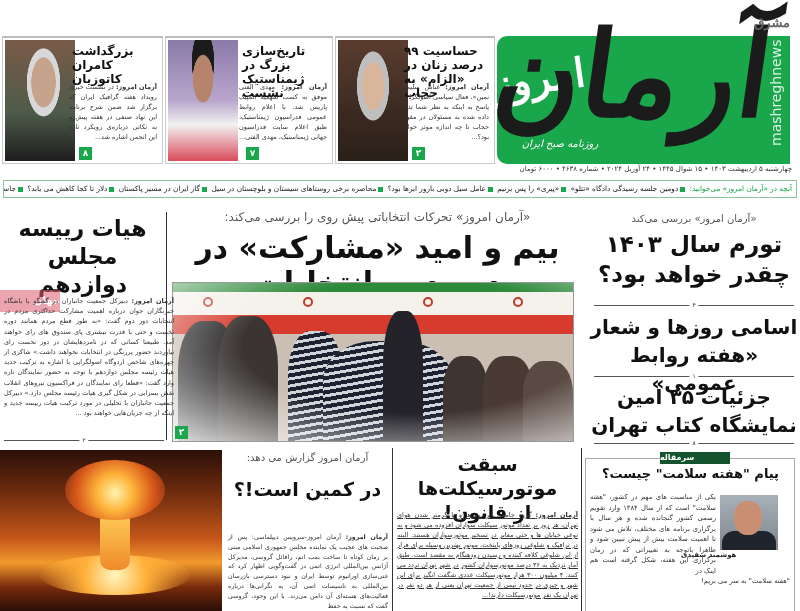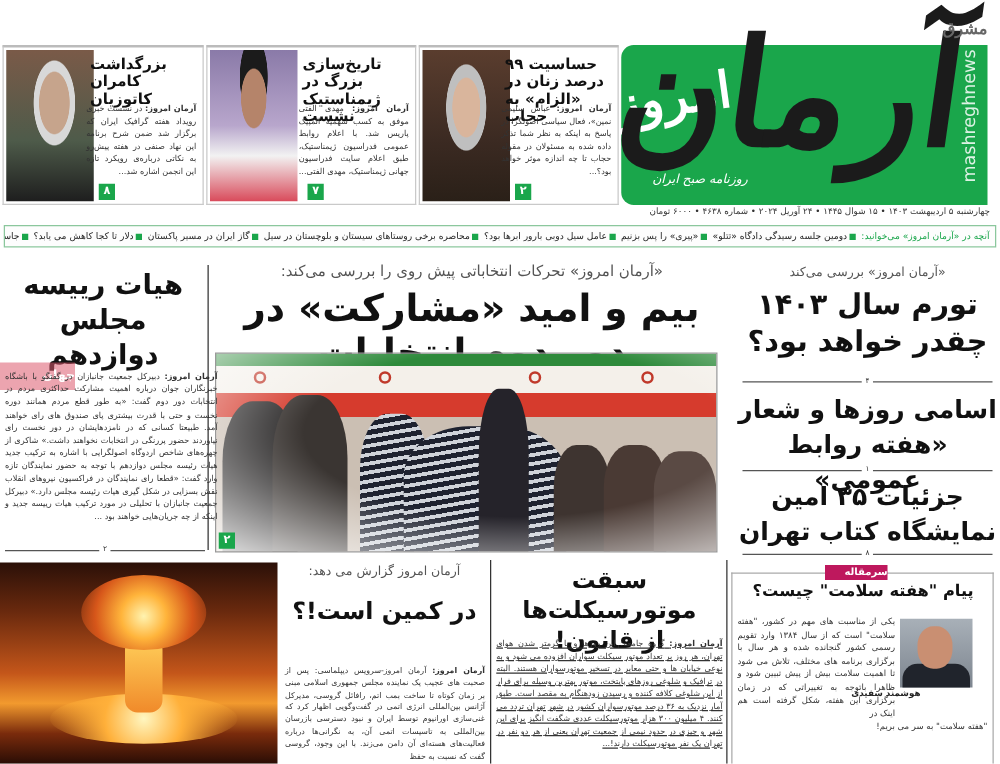--- a/index.html
+++ b/index.html
@@ -105,21 +105,21 @@
   .nk-kicker { position: absolute; left: 225px; top: 452px; width: 165px; text-align: center; font-size: 10px; color: #555; }
   .nk-title { position: absolute; left: 225px; top: 477px; width: 165px; text-align: center; font-size: 19px; font-weight: bold; line-height: 24px; color: #111; }
   .nk-body { position: absolute; left: 228px; top: 532px; width: 160px; font-size: 6.3px; line-height: 9.8px; color: #333; text-align: justify; }
 
   .vline { position: absolute; width: 1px; background: #333; }
 
   .mc-title { position: absolute; left: 395px; top: 452px; width: 185px; text-align: center; font-size: 19px; font-weight: bold; line-height: 24px; color: #111; }
   .mc-body { position: absolute; left: 397px; top: 510px; width: 181px; font-size: 6.5px; line-height: 10px; color: #333; text-align: justify; text-decoration: underline; }
 
   .ed-box { position: absolute; left: 585px; top: 458px; width: 210px; height: 153px; border: 1px solid #aaa; border-bottom: none; }
-  .ed-badge { position: absolute; left: 660px; top: 452px; width: 50px; height: 12px; background: #be185d; color: #fff; font-size: 8px; font-weight: bold; text-align: right; line-height: 12px; }
+  .ed-badge { position: absolute; left: 660px; top: 452px; width: 70px; height: 12px; background: #14532d; color: #fff; font-size: 8px; font-weight: bold; text-align: left; line-height: 12px; }
   .ed-title { position: absolute; left: 588px; top: 466px; width: 205px; text-align: center; font-size: 13px; font-weight: bold; color: #111; }
   .ed-photo { position: absolute; left: 720px; top: 495px; width: 58px; height: 55px; background: linear-gradient(180deg, #a8b0b8 0%, #7d858f 100%); overflow: hidden; }
   .ed-photo .face { position: absolute; left: 14px; top: 6px; width: 28px; height: 34px; border-radius: 45%; background: #c98f72; }
   .ed-photo .suit { position: absolute; left: 2px; top: 36px; width: 54px; height: 22px; background: #20242c; border-radius: 12px 12px 0 0; }
   .ed-caption { position: absolute; left: 681px; top: 551px; width: 58px; text-align: left; font-size: 7px; font-weight: bold; color: #222; }
   .ed-body { position: absolute; left: 590px; top: 492px; width: 126px; font-size: 6.8px; line-height: 10.5px; color: #333; text-align: justify; }
   .ed-body2 { position: absolute; left: 590px; top: 576px; width: 200px; font-size: 6.8px; line-height: 10.5px; color: #333; text-align: right; }
 </style>
 </head>
 <body>

